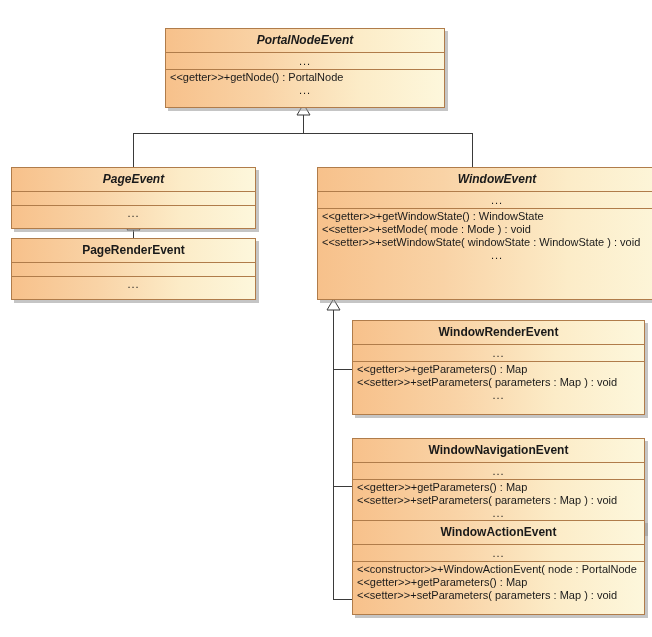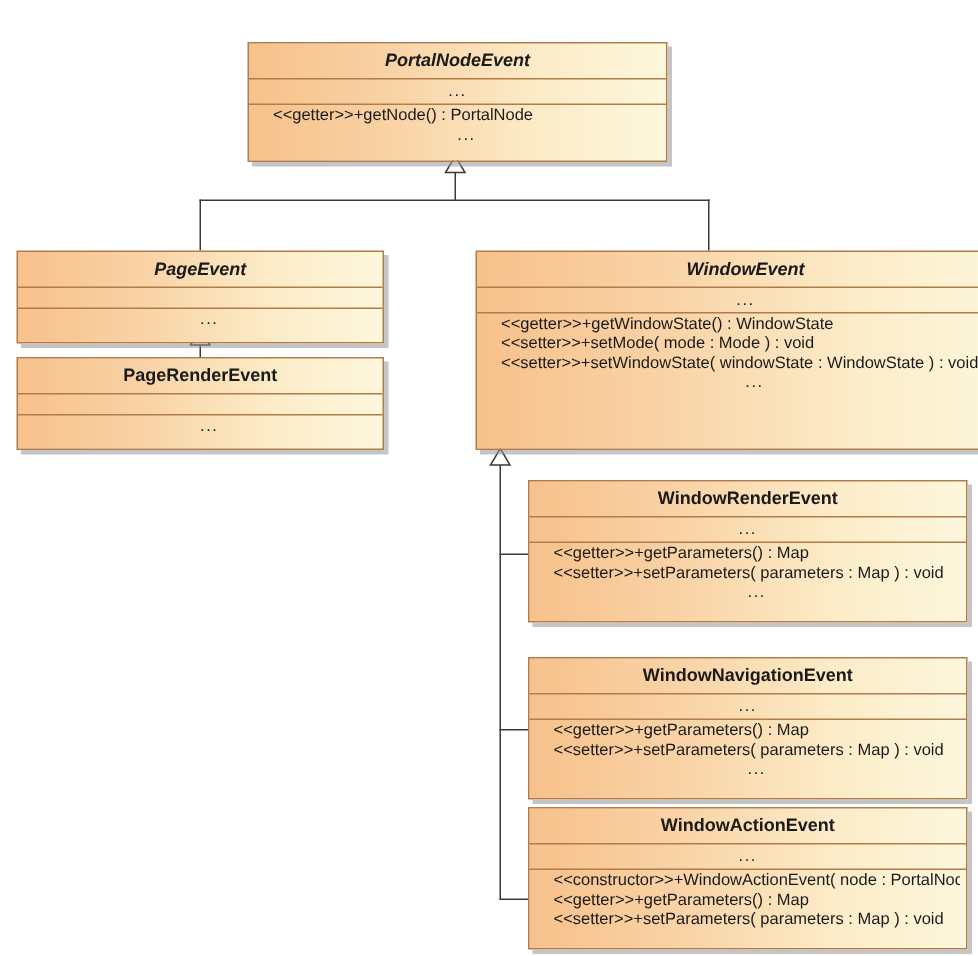--- a/index.html
+++ b/index.html
@@ -47,21 +47,21 @@
     overflow: hidden;
   }
   .cls-name.abstract {
     font-style: italic;
   }
   .attrs {
     padding: 2px 4px 2px 4px;
     min-height: 10px;
   }
   .ops {
-    padding: 1px 4px 2px 16px;
+    padding: 1px 4px 2px 4px;
   }
   .member {
     font-size: 11px;
     line-height: 13px;
     color: #1a1a1a;
     white-space: nowrap;
     overflow: hidden;
     text-align: left;
   }
   .ellipsis {
@@ -174,21 +174,21 @@
     <div class="compartment attrs">
       <div class="ellipsis">...</div>
     </div>
     <div class="compartment ops">
       <div class="member">&lt;&lt;getter&gt;&gt;+getParameters() : Map</div>
       <div class="member">&lt;&lt;setter&gt;&gt;+setParameters( parameters : Map ) : void</div>
       <div class="ellipsis">...</div>
     </div>
   </div>
 
-  <div class="uml-class" style="left:352px; top:518px; width:293px; height:95px;">
+  <div class="uml-class" style="left:352px; top:500px; width:293px; height:95px;">
     <div class="compartment cls-name">WindowActionEvent</div>
     <div class="compartment attrs">
       <div class="ellipsis">...</div>
     </div>
     <div class="compartment ops">
       <div class="member">&lt;&lt;constructor&gt;&gt;+WindowActionEvent( node : PortalNode )</div>
       <div class="member">&lt;&lt;getter&gt;&gt;+getParameters() : Map</div>
       <div class="member">&lt;&lt;setter&gt;&gt;+setParameters( parameters : Map ) : void</div>
     </div>
   </div>

